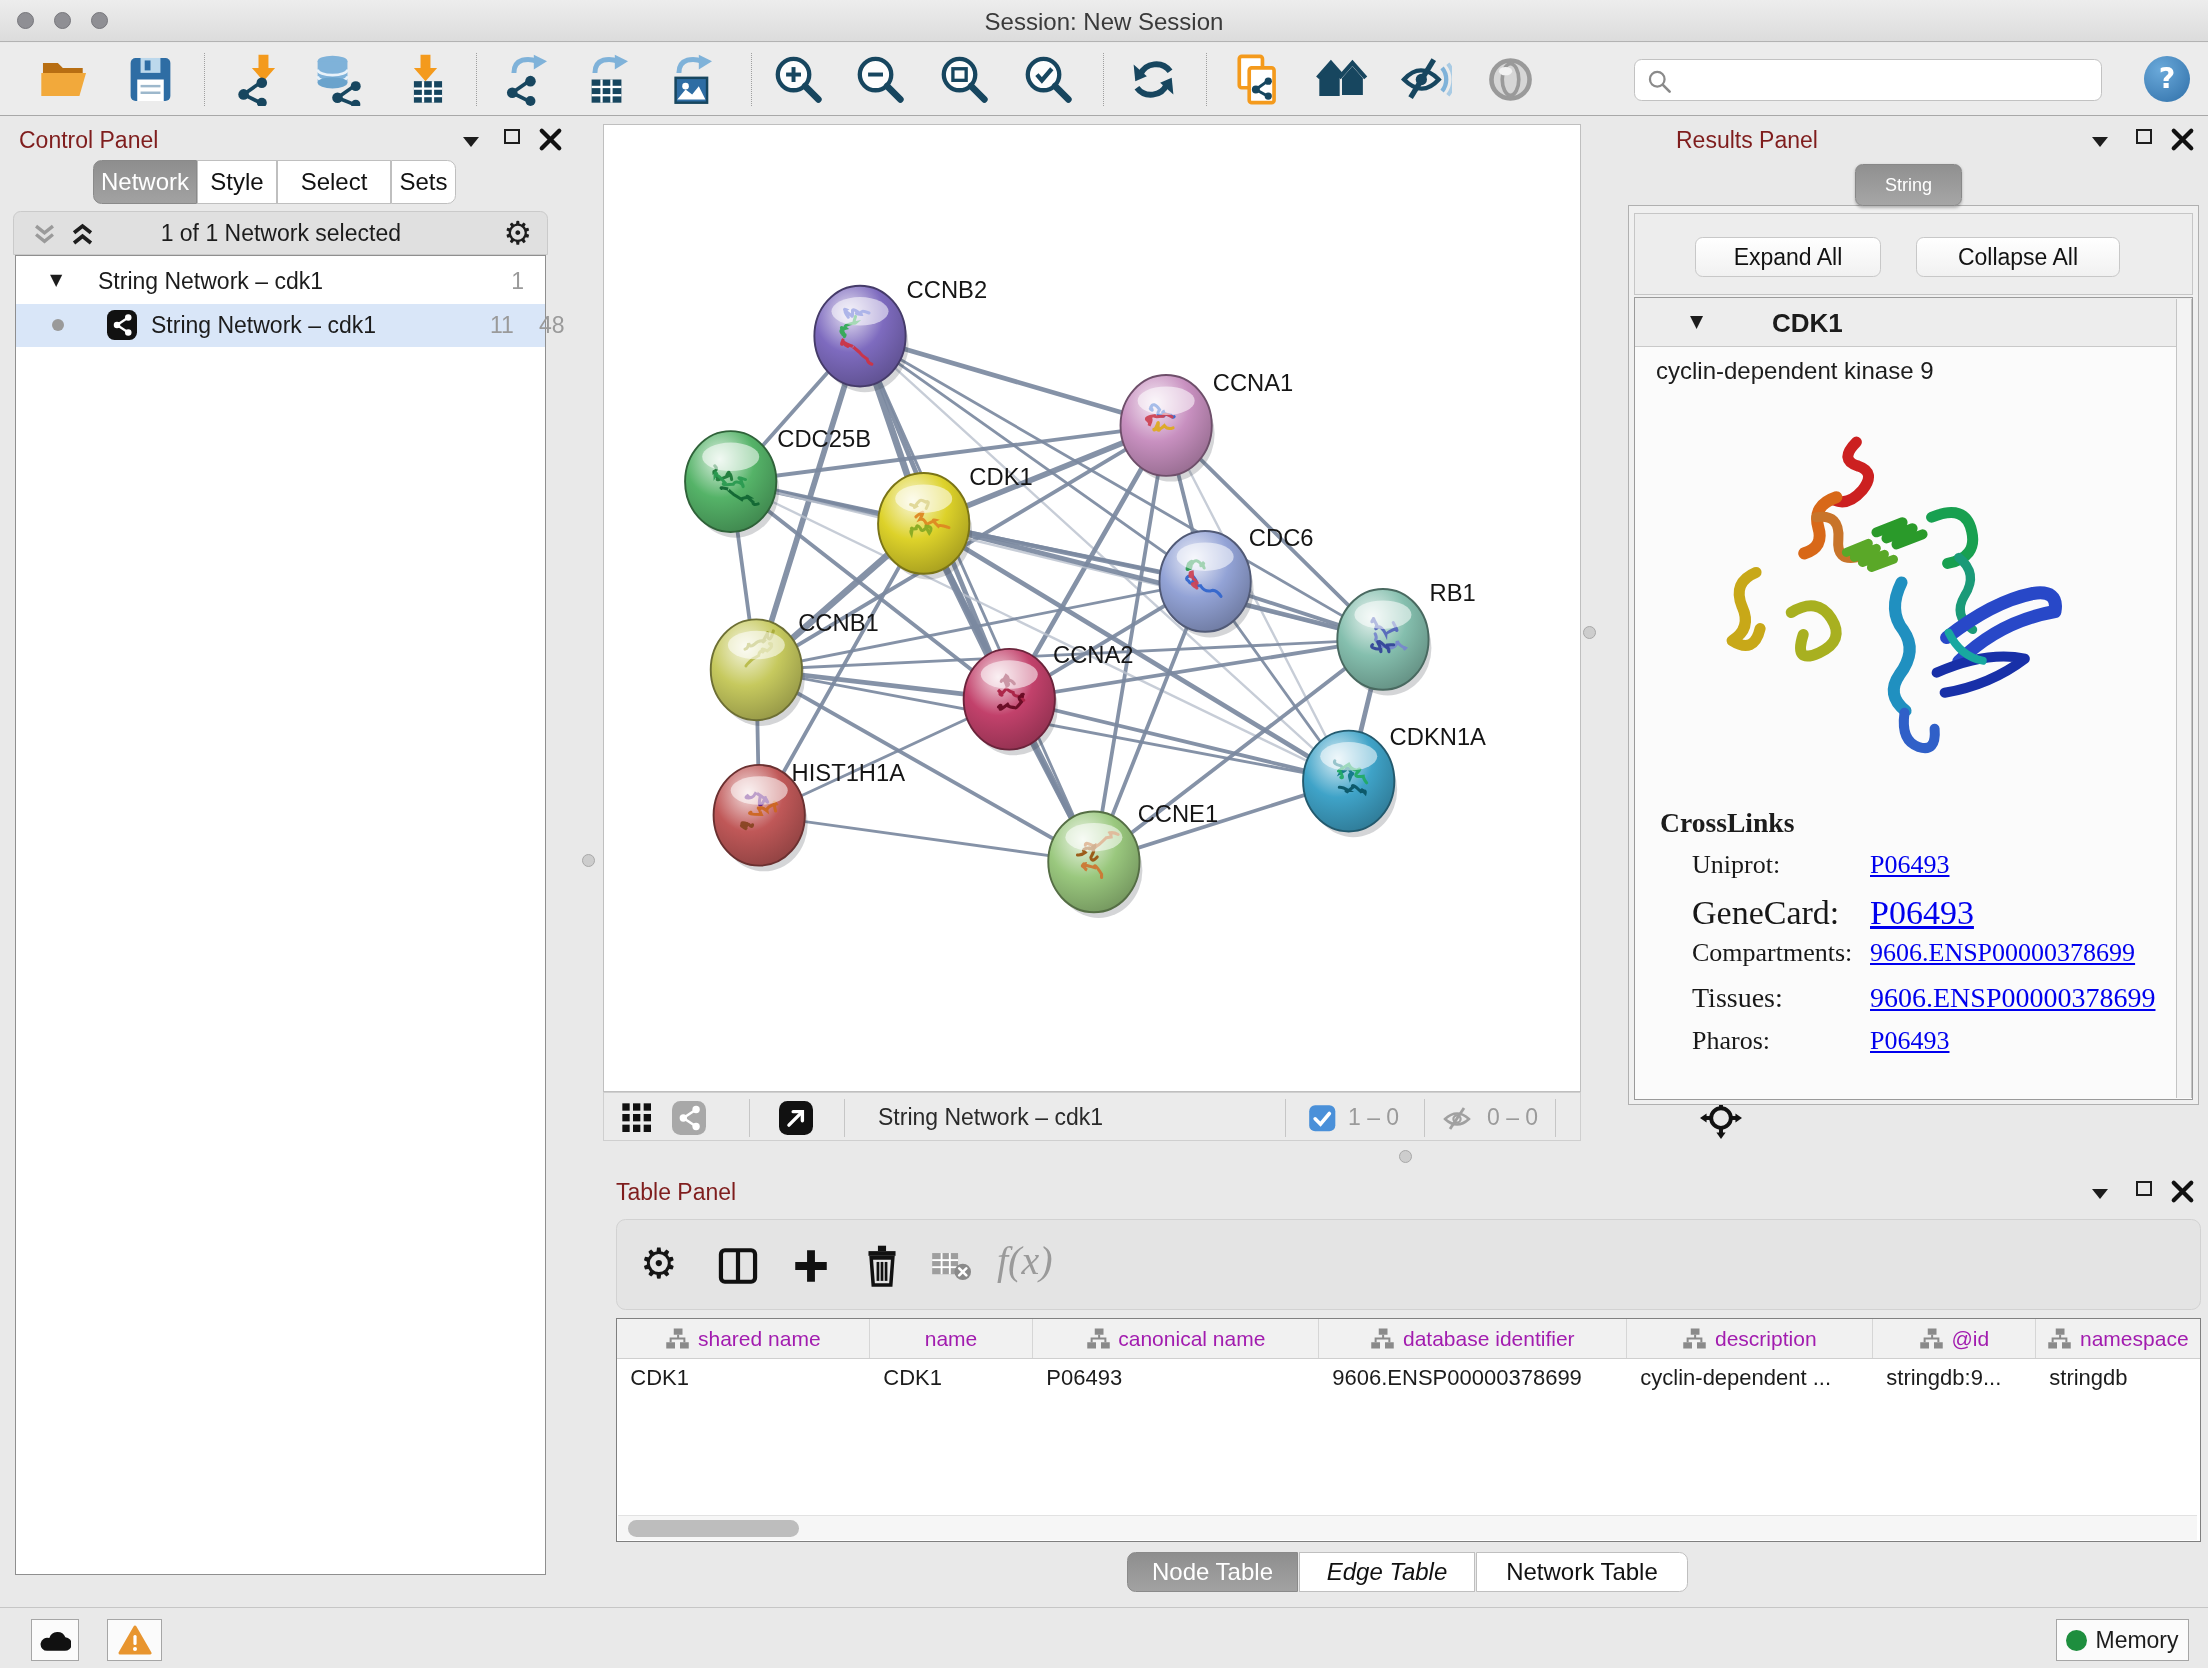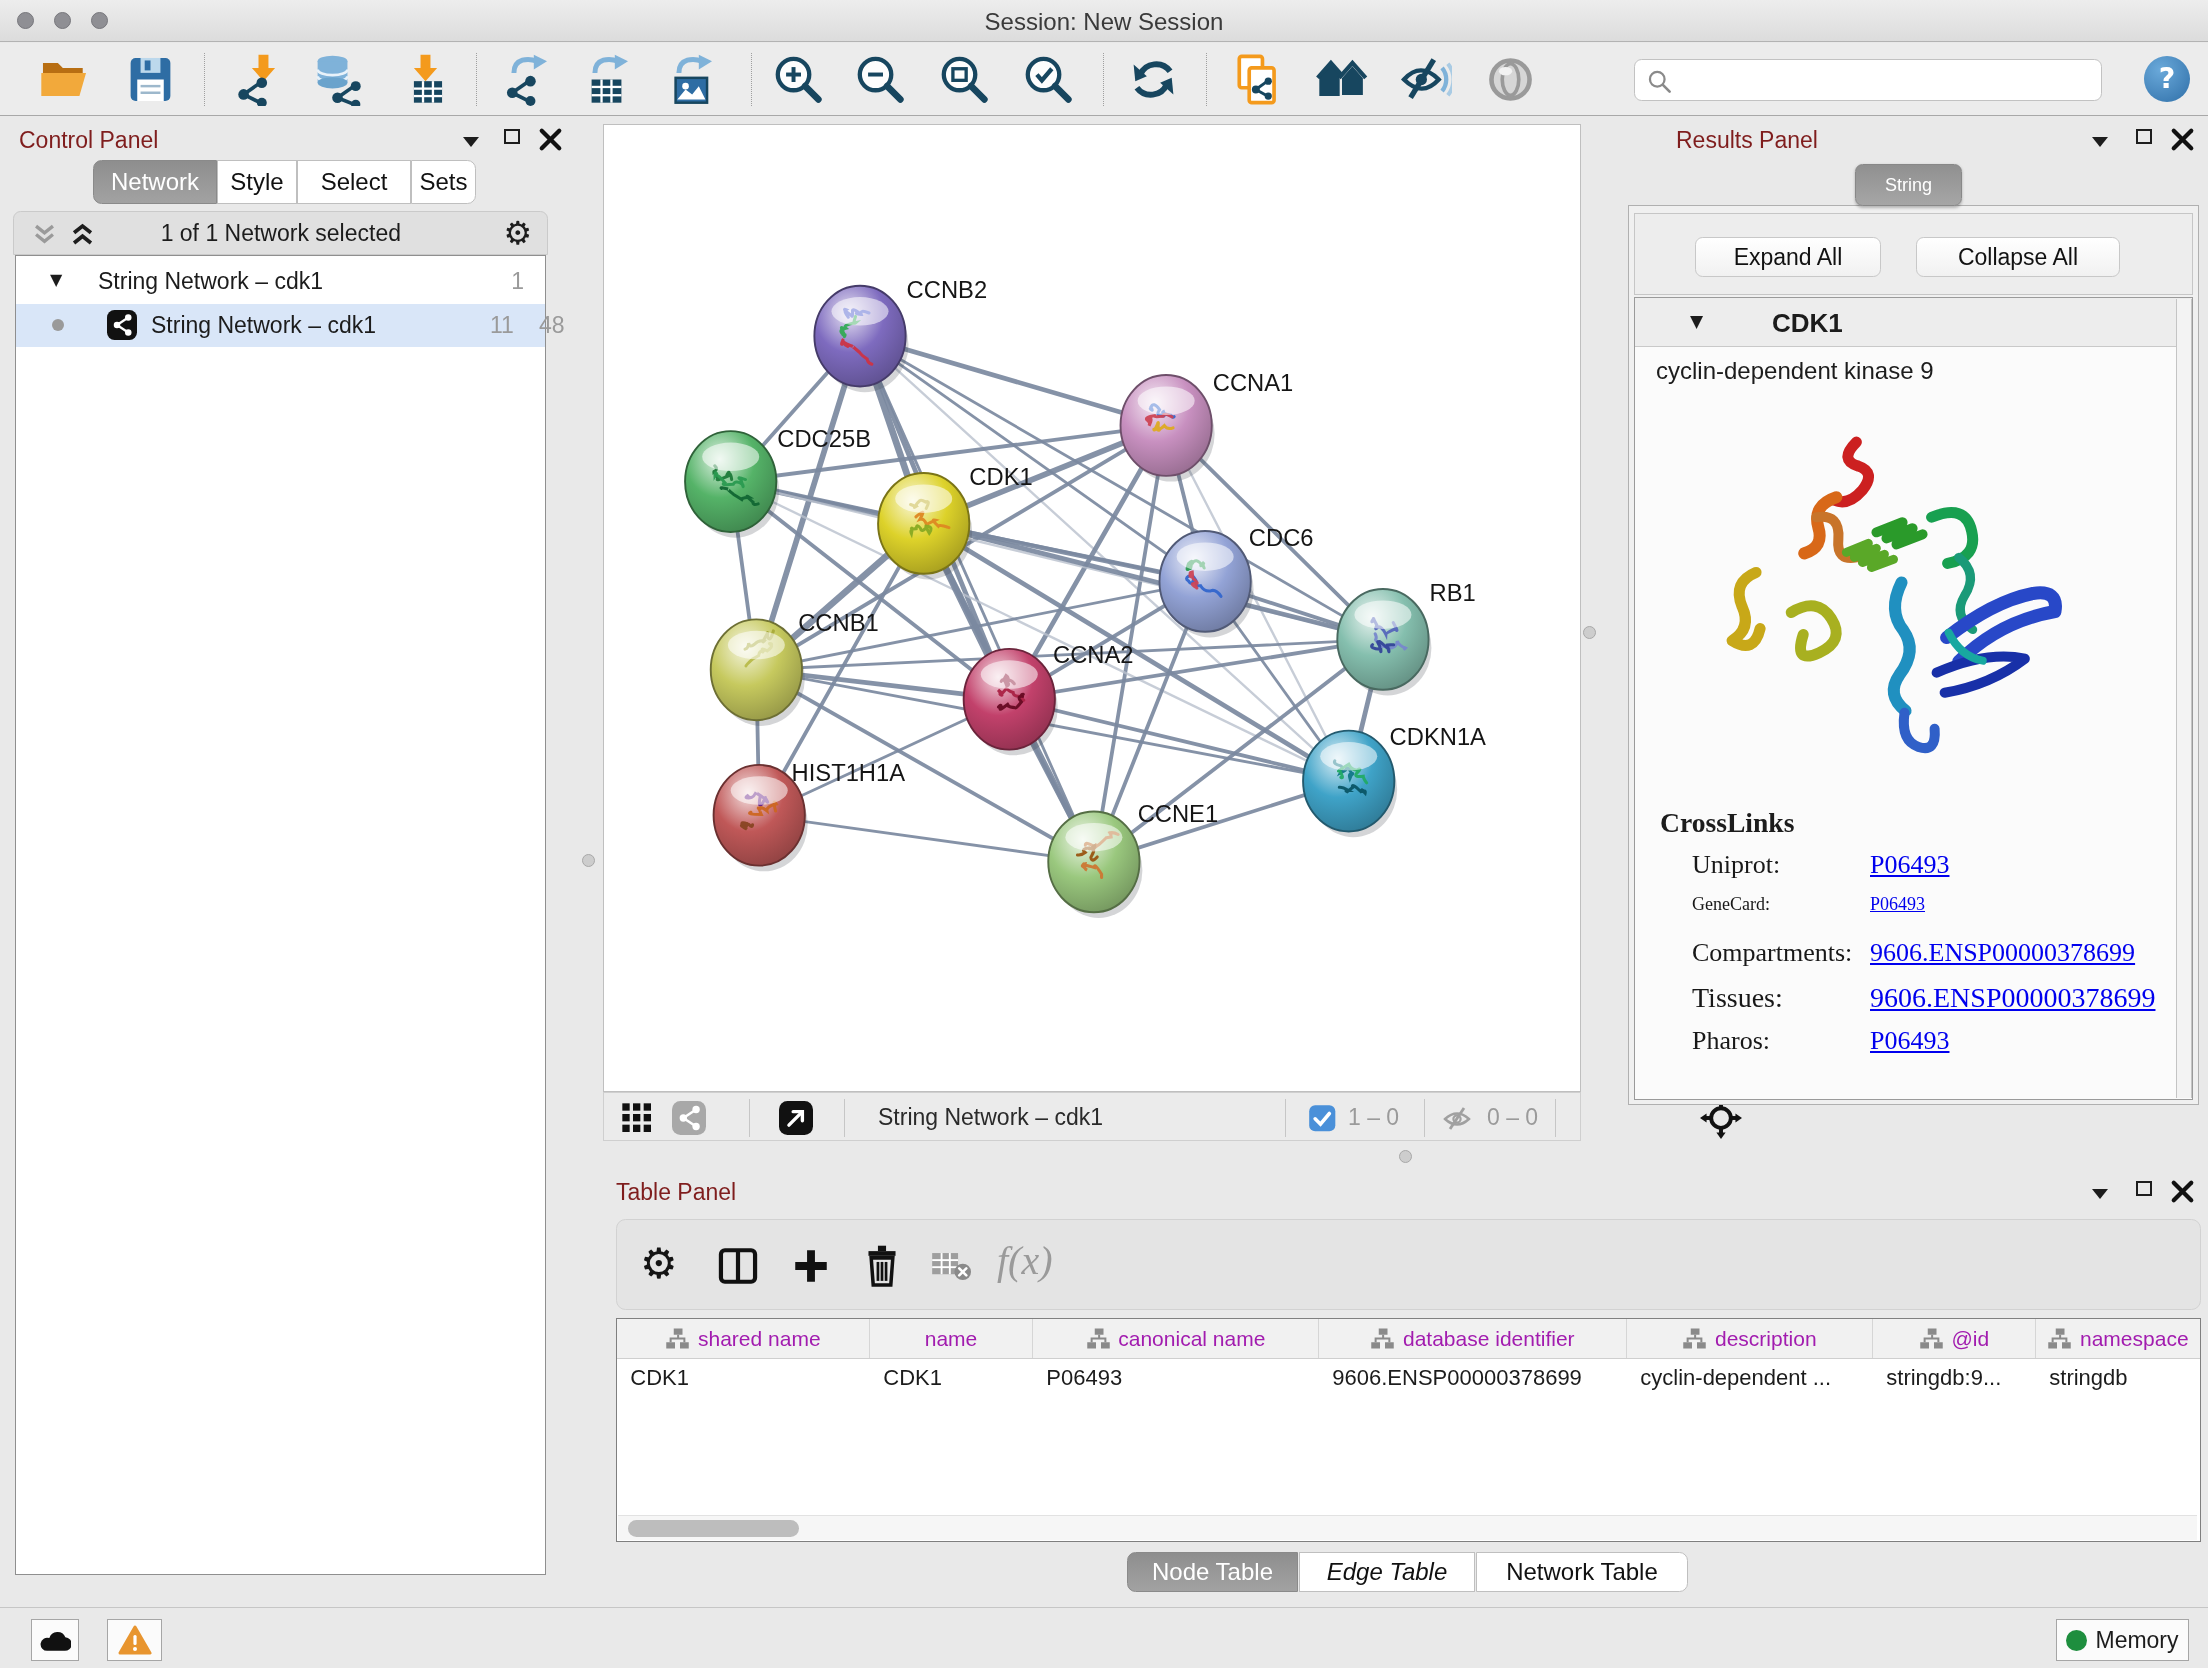--- a/index.html
+++ b/index.html
@@ -248,21 +248,21 @@
 <div class="abs" style="left:463px;top:133px"><span class="pc-tri"></span></div>
 <div class="abs" style="left:504px;top:129px"><span class="pc-float"></span></div>
 <svg class="abs" style="left:538px;top:127px" width="25" height="25" viewBox="0 0 20 20">
   <g stroke="#111" stroke-width="3.4" stroke-linecap="round">
       <line x1="3" y1="3" x2="17" y2="17"></line>
       <line x1="17" y1="3" x2="3" y2="17"></line>
     </g>
 </svg>
 
 <div id="cp-tabs" class="abs" style="display:flex">
-    <div class="tabbtn active" style="width: 124px; border-radius: 8.6px 0px 0px 8.6px;">Network</div>
+    <div class="tabbtn active" style="width: 104px; border-radius: 8.6px 0px 0px 8.6px;">Network</div>
     <div class="tabbtn" style="width: 80px;">Style</div>
     <div class="tabbtn" style="width: 114px;">Select</div>
     <div class="tabbtn" style="width: 65px; border-radius: 0px 8.6px 8.6px 0px;">Sets</div>
   </div>
 
 <div id="cp-subhdr" class="abs">
   <svg class="abs" style="left:17px;top:9.5px" width="27" height="25" viewBox="0 0 16 14">
     <g fill="none" stroke="#9a9a9a" stroke-width="2">
         <path d="M3 2 l5 4 5-4"></path>
         <path d="M3 7 l5 4 5-4"></path>
@@ -618,21 +618,21 @@
       <path d="M208 290 q-4 28 14 34 q18 6 16 -18" stroke="#3060c8" stroke-width="10"></path>
     </g>
   </svg>
 
   <div class="abs serif" style="left:25px;top:509px;font-size:27.6px;font-weight:bold">CrossLinks</div>
   <div id="xlinks" class="abs" style="left:57px;top:552px;width:476px">
       <div class="serif" style="position: relative; height: 44px; font-size: 26px;">
         <span style="position: absolute; left: 0px; top: 0px; color: rgb(24, 24, 24);">Uniprot:</span>
         <a class="xlink" style="position: absolute; left: 178px; top: 0px; white-space: nowrap;">P06493</a>
       </div>
-      <div class="serif" style="position: relative; height: 44px; font-size: 18px;">
+      <div class="serif" style="position: relative; height: 44px; font-size: 34px;">
         <span style="position: absolute; left: 0px; top: 0px; color: rgb(24, 24, 24);">GeneCard:</span>
         <a class="xlink" style="position: absolute; left: 178px; top: 0px; white-space: nowrap;">P06493</a>
       </div>
       <div class="serif" style="position: relative; height: 44px; font-size: 26px;">
         <span style="position: absolute; left: 0px; top: 0px; color: rgb(24, 24, 24);">Compartments:</span>
         <a class="xlink" style="position: absolute; left: 178px; top: 0px; white-space: nowrap;">9606.ENSP00000378699</a>
       </div>
       <div class="serif" style="position: relative; height: 44px; font-size: 28px;">
         <span style="position: absolute; left: 0px; top: 0px; color: rgb(24, 24, 24);">Tissues:</span>
         <a class="xlink" style="position: absolute; left: 178px; top: 0px; white-space: nowrap;">9606.ENSP00000378699</a>

